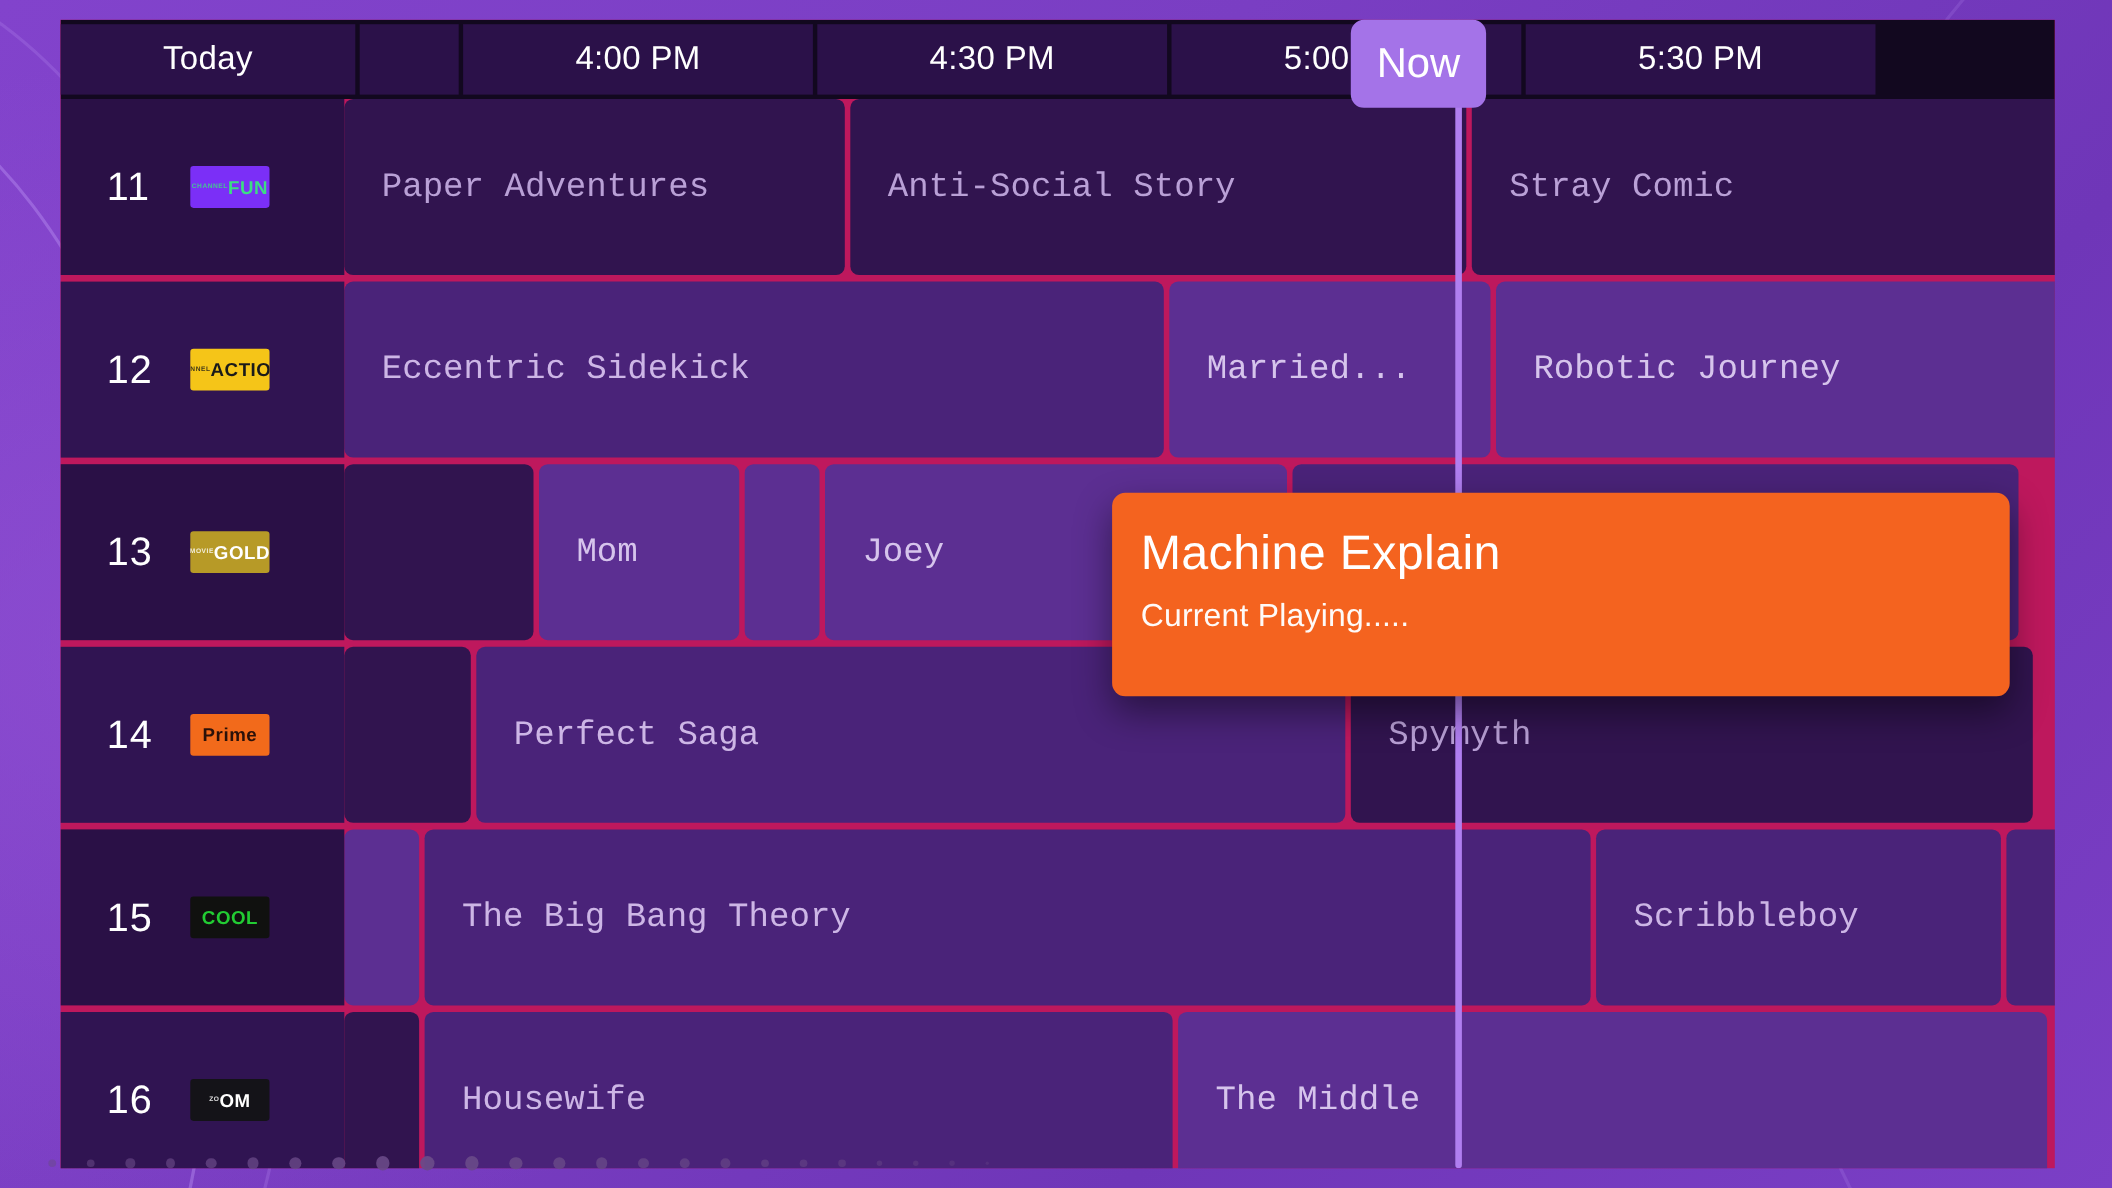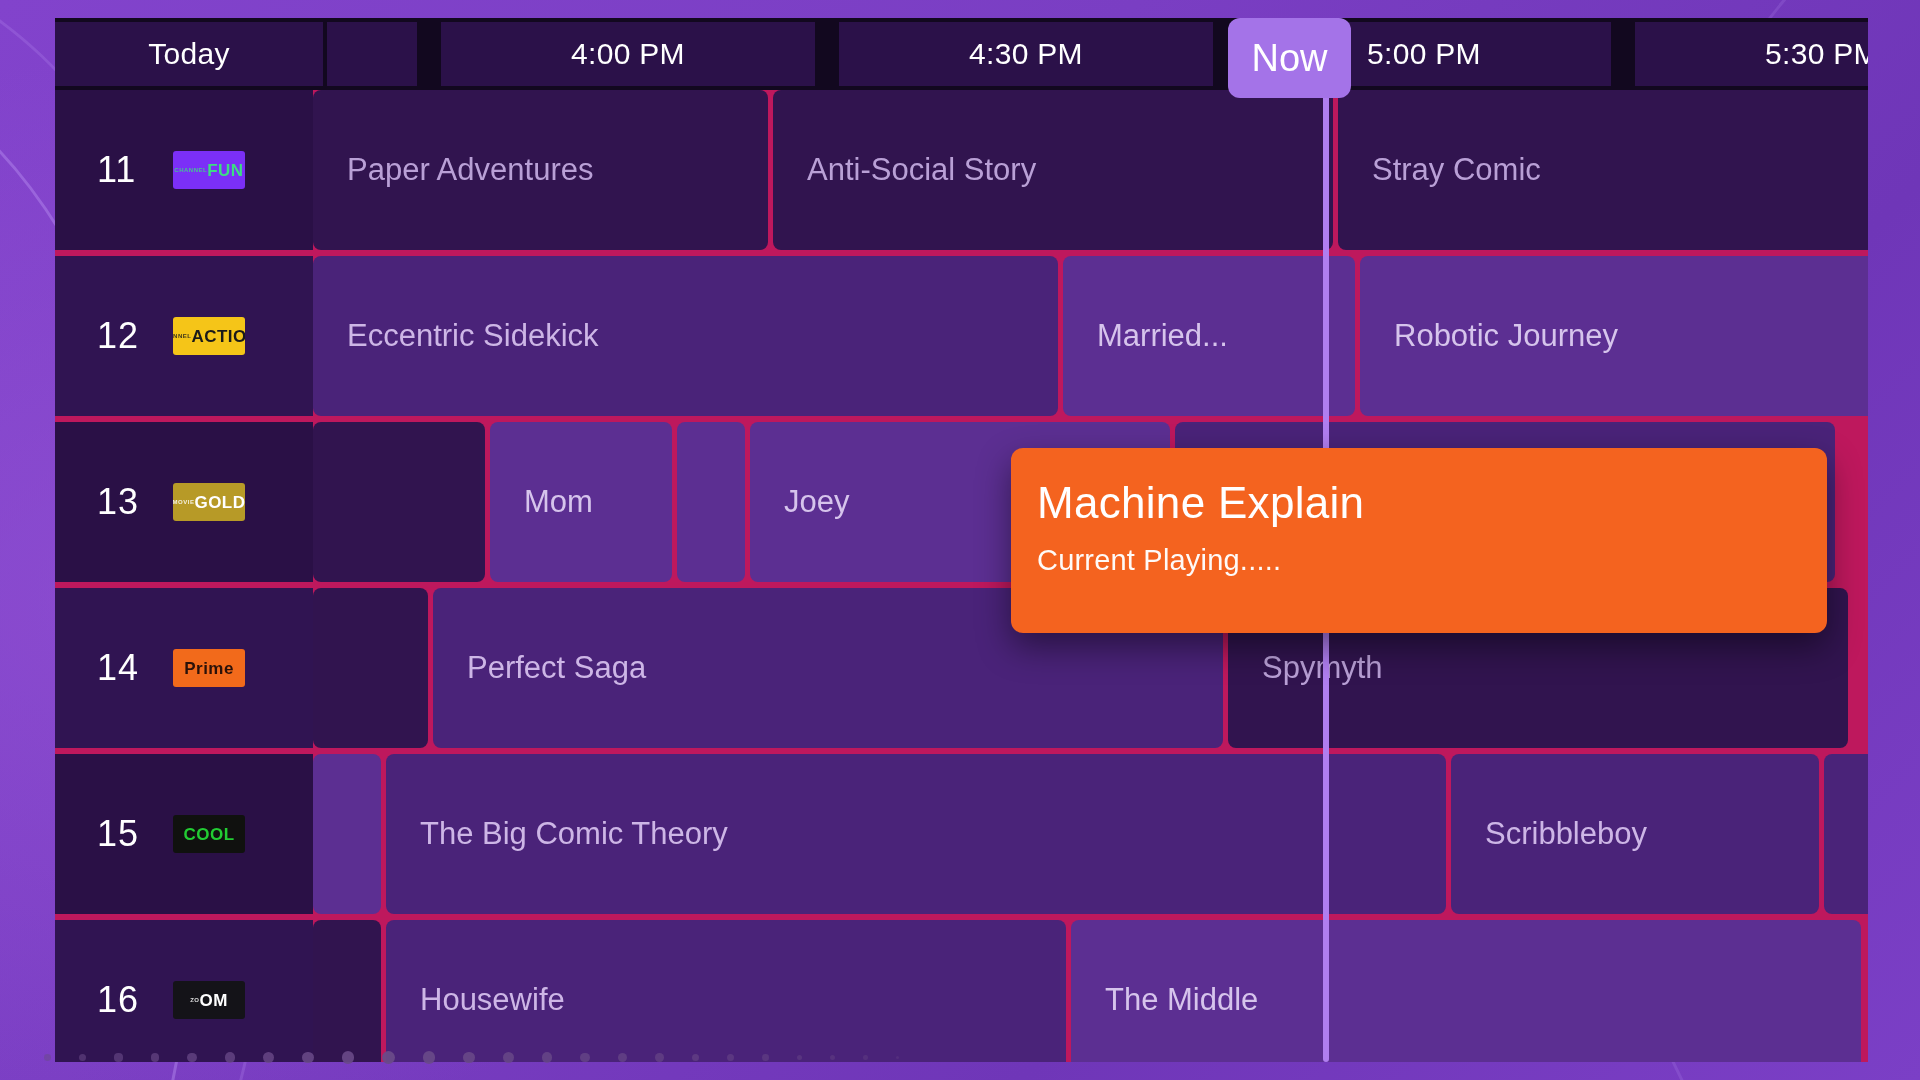--- a/index.html
+++ b/index.html
@@ -51,21 +51,21 @@
     display:flex;
     align-items:center;
     justify-content:center;
     color:#ffffff;
     font-size:30px;
     letter-spacing:.3px;
     flex:0 0 auto;
   }
   .time-cell.today     { width:268px; justify-content:center; }
   .time-cell.spacer    { width:90px; }
-  .time-cell.slot      { width:374px;margin-left:20px; }
+  .time-cell.slot      { width:318px; }
 
   
   #rows { position:relative; }
   .row {
     position:relative;
     height:160px;
     margin-bottom:6px;
     display:flex;
   }
   .chan {
@@ -121,20 +121,21 @@
     background:#3b1a66;
     border-radius:8px;
     display:flex;
     align-items:center;
     padding:0 34px;
     color:#c5aee0;
     font-size:31px;
     white-space:nowrap;
     overflow:hidden;
     flex:0 0 auto;
+    font-family:Liberation Mono, monospace;
   }
   .prog.light { background:#5c2f92; color:#d6c4ec; }
   .prog.mid   { background:#4a2379; color:#cdb6e6; }
   .prog.dark  { background:#31144f; color:#b9a0d6; }
   .prog.blank { color:transparent; }
 
   
   #nowline {
     position:absolute;
     left:1268px; top:0;
@@ -280,21 +281,21 @@
       <div class="row dim">
         <div class="chan">
           <span class="chan-num">15</span>
           <span class="logo" style="background: rgb(16, 17, 15); color: rgb(34, 204, 51);">
             <span class="sup"></span>
             <span class="main">COOL</span>
           </span>
         </div>
         <div class="lane">
           <div class="prog light blank" style="width: 62px;"></div>
-          <div class="prog mid" style="width: 1060px;">The Big Comic Theory</div>
+          <div class="prog mid" style="width: 1060px;">The Big Bang Theory</div>
           <div class="prog mid" style="width: 368px;">Scribbleboy</div>
           <div class="prog mid blank" style="width: 80px;"></div>
         </div>
       </div>
       <div class="row">
         <div class="chan">
           <span class="chan-num">16</span>
           <span class="logo" style="background: rgb(20, 19, 24); color: rgb(255, 255, 255);">
             <span class="sup">ZO</span>
             <span class="main">OM</span>

